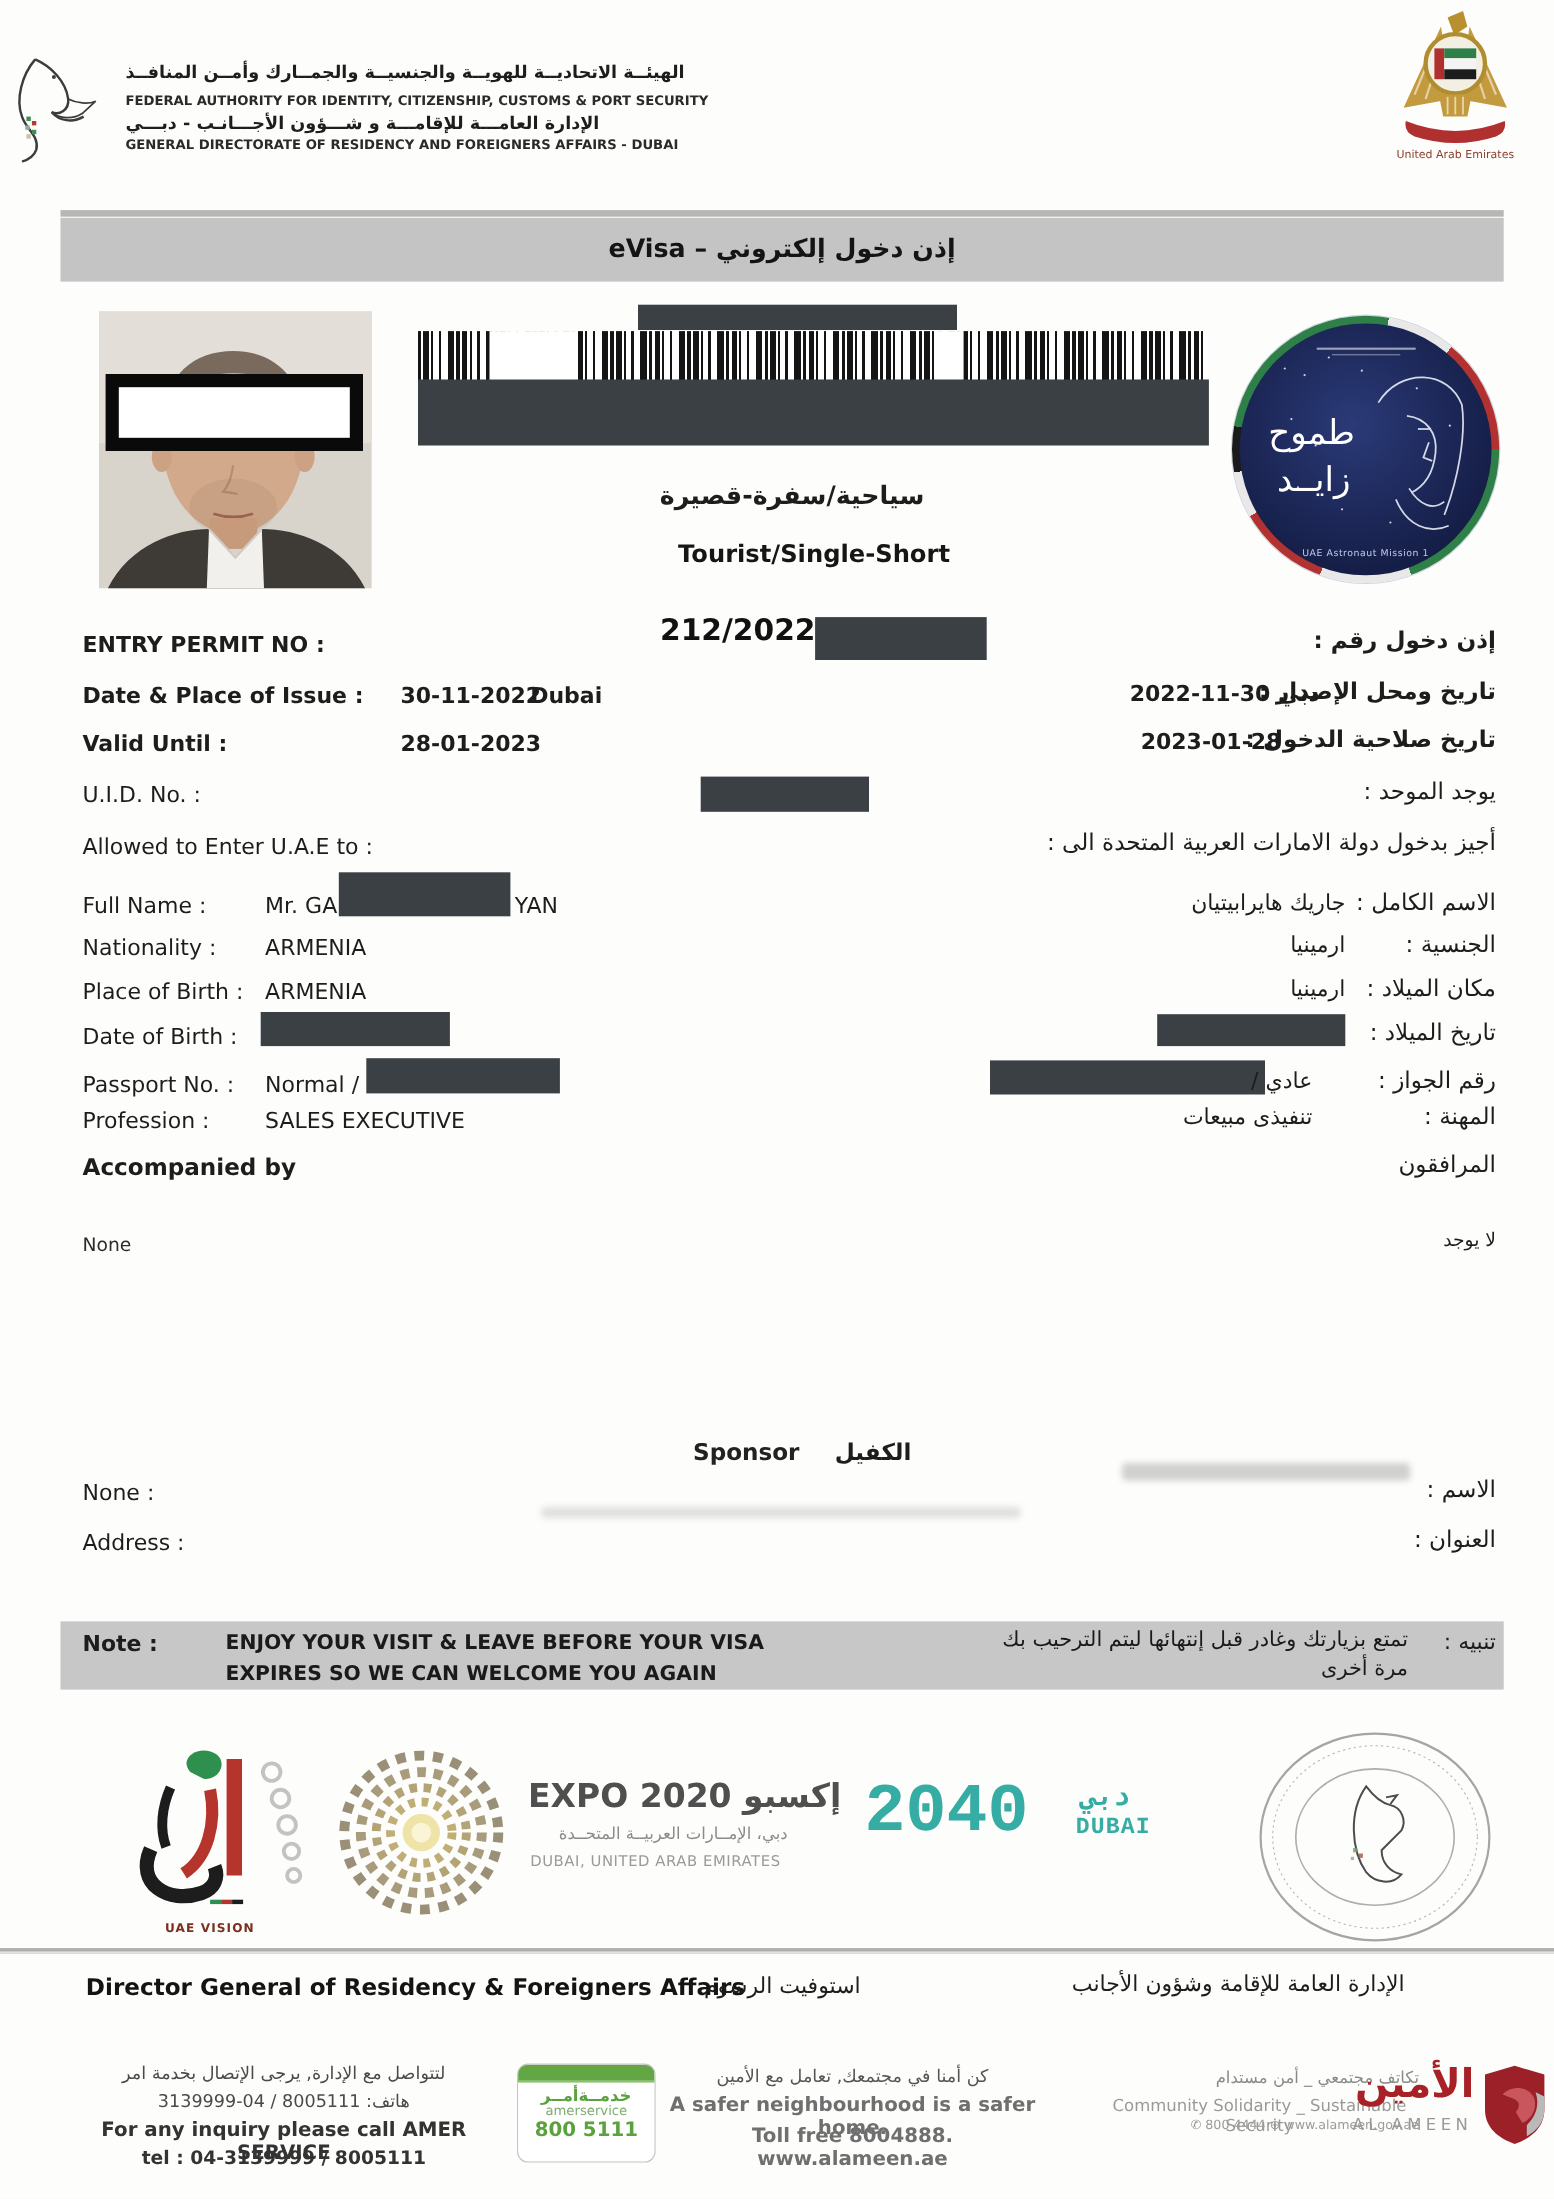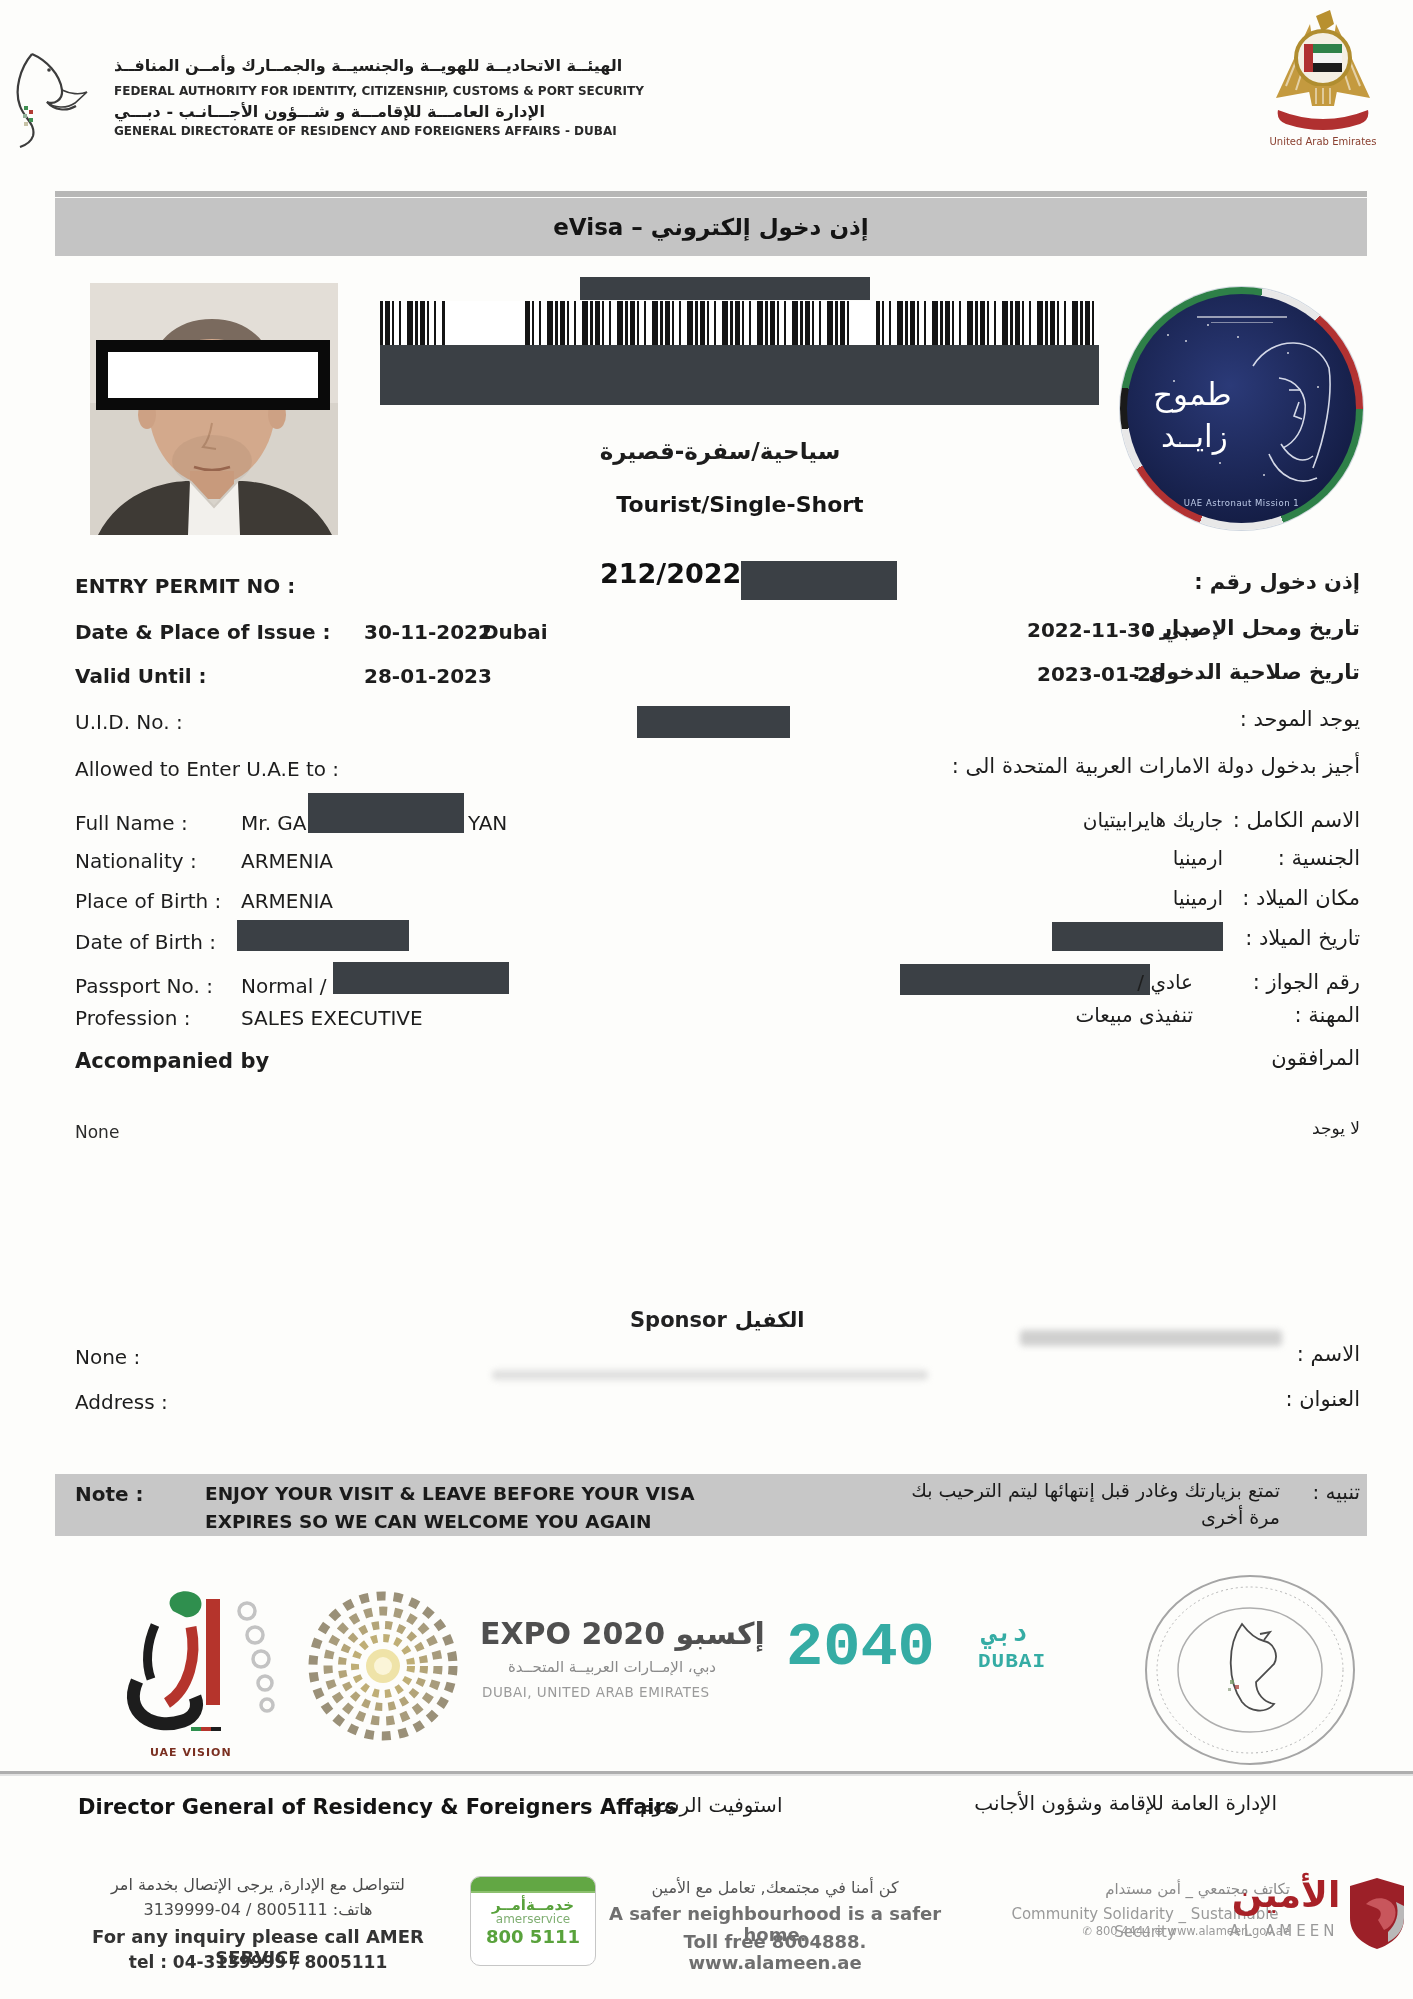--- a/index.html
+++ b/index.html
@@ -198,21 +198,21 @@
   <div class="abs L" style="left:241px;top:1006px">SALES EXECUTIVE</div>
   <div class="abs A" style="right:220px;top:1003px;font-size:20px">تنفيذى مبيعات</div>
   <div class="abs A" style="right:53px;top:1003px">المهنة :</div>
 
   <div class="abs L b" style="left:75px;top:1049px;font-size:21px">Accompanied by</div>
   <div class="abs A" style="right:53px;top:1046px">المرافقون</div>
 
   <div class="abs" style="left:75px;top:1122px;font-size:17px;color:#2b2b2b">None</div>
   <div class="abs A" style="right:53px;top:1118px;font-size:17px">لا يوجد</div>
 
-  <div class="abs" style="left:630px;top:1308px;display:flex;gap:8px;align-items:baseline">
+  <div class="abs" style="left:630px;top:1308px;display:flex;gap:32px;align-items:baseline">
     <span class="b" style="font-size:21px">Sponsor</span>
     <span class="A b" style="font-size:21px">الكفيل</span>
   </div>
   <div class="smudge" style="left:1020px;top:1330px;width:262px;height:16px;background:#bdbdbd;filter:blur(3px);opacity:.7"></div>
   <div class="smudge" style="left:492px;top:1370px;width:436px;height:10px;background:#cccccc;filter:blur(3px);opacity:.6"></div>
   <div class="abs L" style="left:75px;top:1345px">None :</div>
   <div class="abs A" style="right:53px;top:1342px">الاسم :</div>
   <div class="abs L" style="left:75px;top:1390px">Address :</div>
   <div class="abs A" style="right:53px;top:1387px">العنوان :</div>
 

